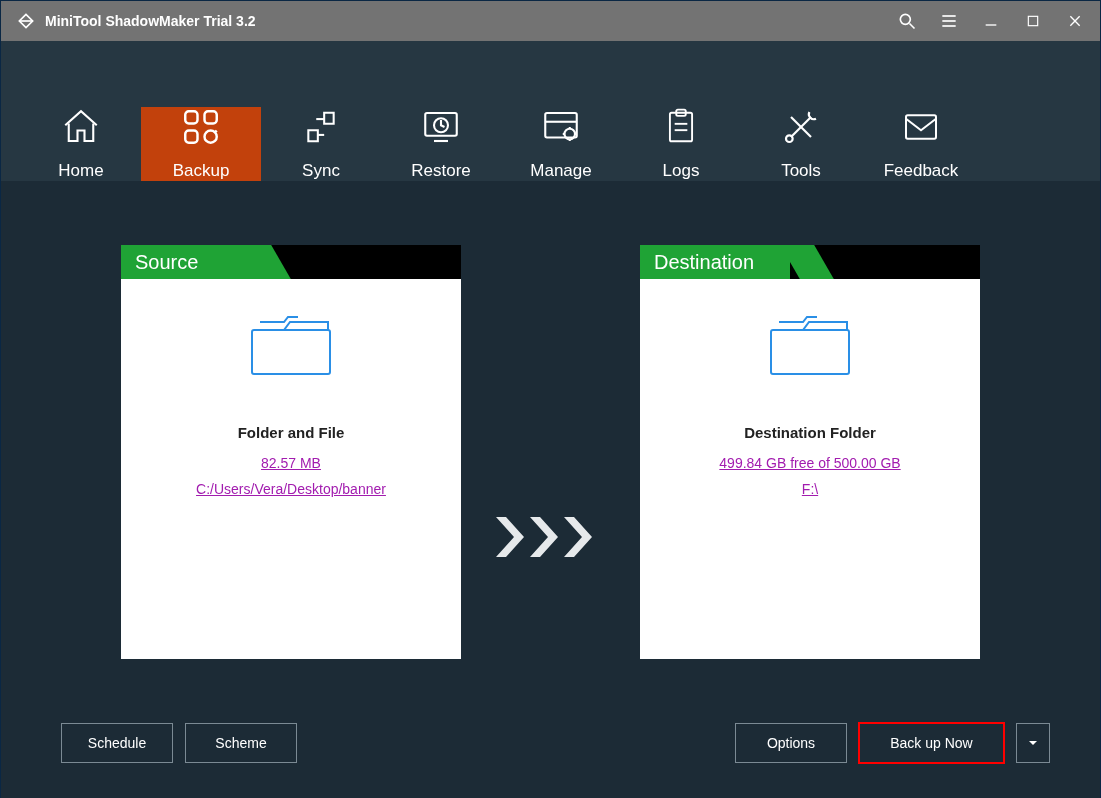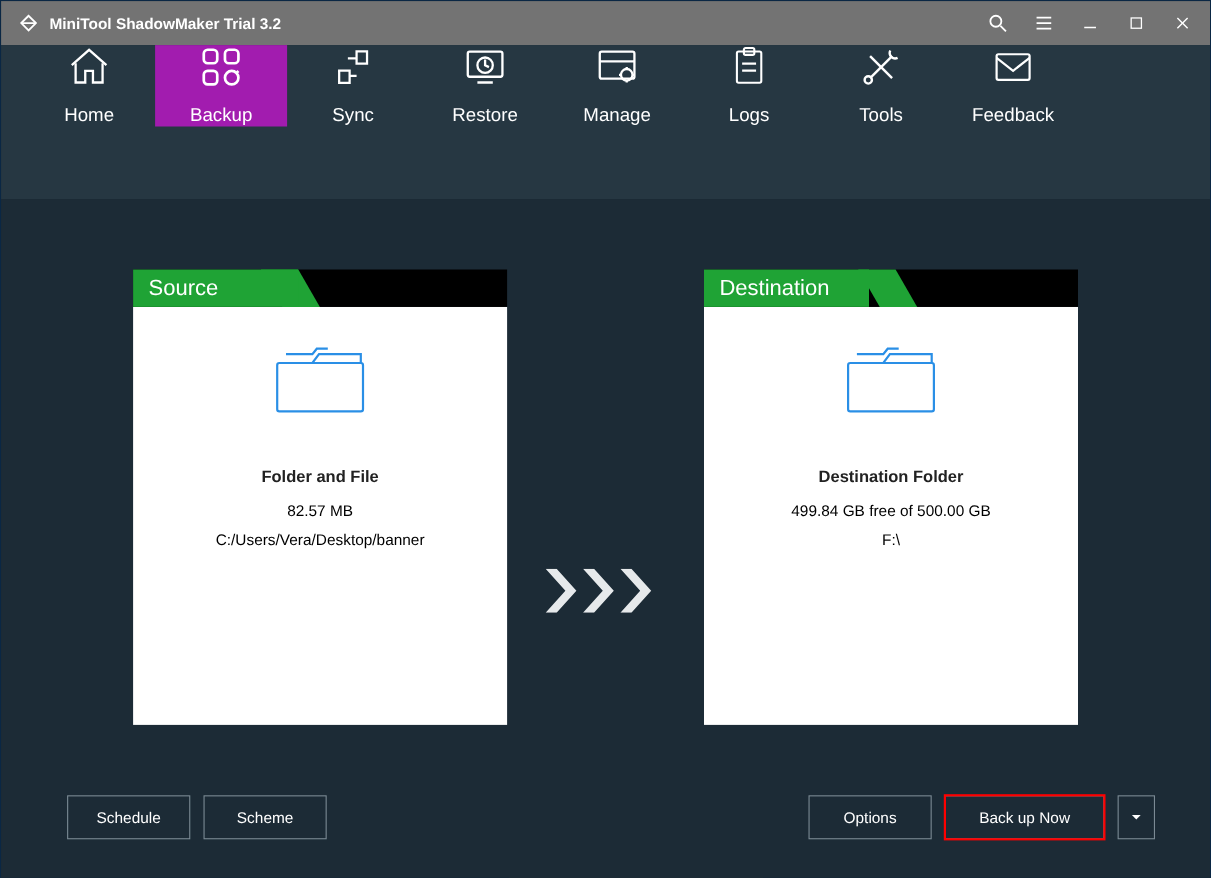--- a/index.html
+++ b/index.html
@@ -28,34 +28,34 @@
   }
   .titlebar-left { display: flex; align-items: center; gap: 8px; }
   .title-text { font-size: 14px; font-weight: 600; }
   .titlebar-right { display: flex; align-items: center; gap: 20px; }
   .tb-icon { cursor: pointer; display:flex; align-items:center; justify-content:center; width:22px; height:22px; }
   
   .nav {
     height: 140px;
     background: #263742;
     display: flex;
-    align-items: flex-start;
+    align-items: flex-end;
     padding: 0 20px;
   }
   .nav-item {
     width: 120px;
     display: flex;
     flex-direction: column;
     align-items: center;
     justify-content: center;
     gap: 14px;
     color: #fff;
     cursor: pointer;
   }
-  .nav-item.active { background: #a21caf; }
+  .nav-item.active { background: #c2410c; }
   .nav-icon { height: 40px; display:flex; align-items:center; justify-content:center; }
   .nav-label { font-size: 17px; font-weight: 400; }
   
   .content {
     position: relative;
     height: calc(798px - 40px - 140px);
     background: #1c2b36;
   }
   .cards {
     position: absolute;
@@ -82,21 +82,21 @@
   }
   .card-head-slope.src { left: 126px; }
   .card-head-slope.dst { left: 150px;}
   .card {
     background:#fff; width:340px; height:380px;
     display:flex; flex-direction:column; align-items:center;
     padding-top: 31px; color:#222; cursor:pointer;
   }
   .card-icn { margin-bottom: 40px; }
   .card-title { font-weight:700; font-size:15px; margin-bottom:14px;}
-  .card-line { font-size:14px; color:#000000; margin-bottom:10px;}
+  .card-line { font-size:14px; color:#a21caf; margin-bottom:10px;text-decoration:underline;}
   .arrows {
     display:flex; align-items:center; justify-content:center;
     align-self:center; margin-top:170px; color:#dfe3e6;
   }
   
   .bottom-bar {
     position:absolute; left:60px; right:50px; bottom:36px;
     display:flex; justify-content:space-between; align-items:center;
   }
   .btn-group { display:flex; gap:12px; }

